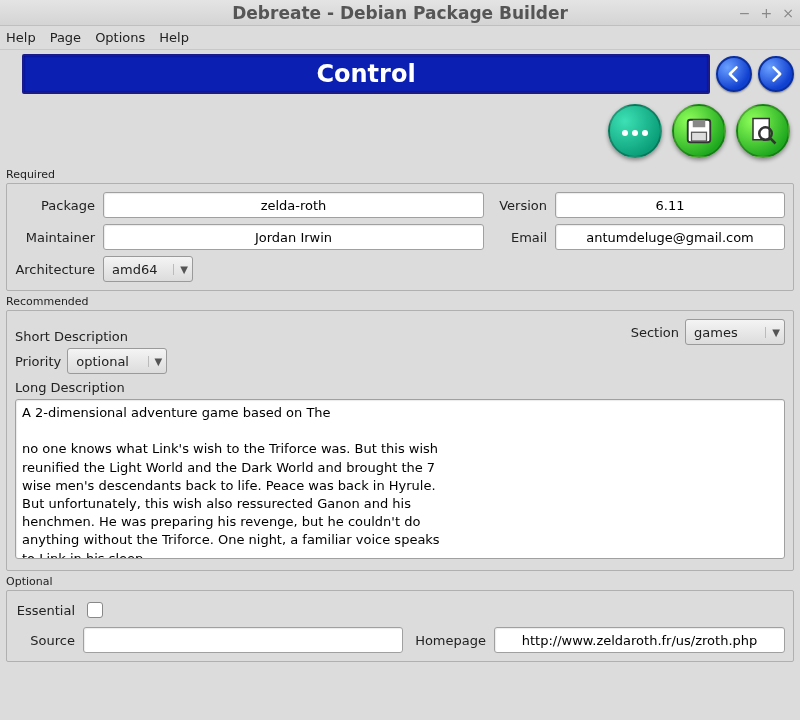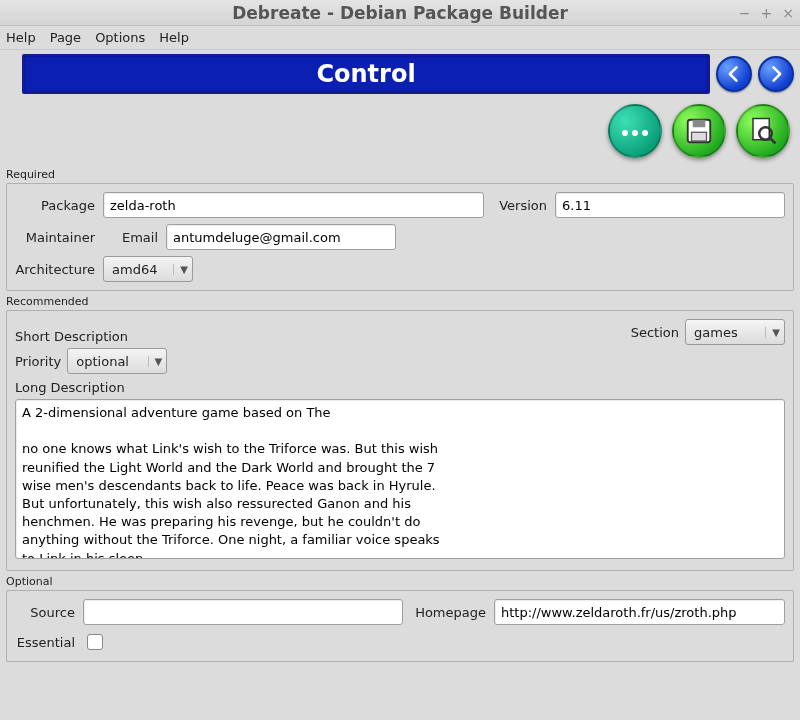--- a/index.html
+++ b/index.html
@@ -128,21 +128,21 @@
   .opt .lbl.c3 { width: 75px; }
   input[type=text], textarea {
     background: #fff;
     border: 1px solid #a0a0a0;
     border-radius: 3px;
     padding: 4px 6px;
     font-family: inherit;
     font-size: 13px;
     box-shadow: inset 1px 1px 1px rgba(0,0,0,0.08);
   }
-  input[type=text] { height: 26px; }
+  input[type=text] { height: 26px; text-align: center; }
   .grow { flex: 1; }
   .select {
     display: inline-flex;
     align-items: center;
     background: linear-gradient(#f4f4f4,#dcdcdc);
     border: 1px solid #9a9a9a;
     border-radius: 3px;
     height: 26px;
     padding: 0 4px 0 8px;
     cursor: pointer;
@@ -227,20 +227,21 @@
 <div class="section-label">Required</div>
 <div class="group req">
   <div class="row">
     <div class="lbl c1">Package</div>
     <input type="text" class="grow" value="zelda-roth" style="">
     <div class="lbl c3">Version</div>
     <input type="text" style="width: 230px;" value="6.11">
   </div>
   <div class="row">
     <div class="lbl c1">Maintainer</div>
+    <input type="text" class="grow" value="Jordan Irwin" style="">
     <div class="lbl c3">Email</div>
     <input type="text" style="width: 230px;" value="antumdeluge@gmail.com">
   </div>
   <div class="row">
     <div class="lbl c1">Architecture</div>
     <div class="select">
       <span>amd64</span>
       <span class="caret">▼</span>
     </div>
   </div>
@@ -275,22 +276,22 @@
 wise men's descendants back to life. Peace was back in Hyrule.
 But unfortunately, this wish also ressurected Ganon and his
 henchmen. He was preparing his revenge, but he couldn't do
 anything without the Triforce. One night, a familiar voice speaks
 to Link in his sleep...</textarea>
 </div>
 
 <div class="section-label">Optional</div>
 <div class="group opt">
   <div class="row">
+    <div class="lbl c1">Essential</div>
+    <input type="checkbox" style="">
+  </div>
+  <div class="row">
     <div class="lbl c1">Source</div>
     <input type="text" style="width: 320px;" value="">
     <div class="lbl c3">Homepage</div>
     <input type="text" class="grow" value="http://www.zeldaroth.fr/us/zroth.php" style="">
   </div>
-  <div class="row">
-    <div class="lbl c1">Essential</div>
-    <input type="checkbox" style="">
-  </div>
 </div>
 
 </body></html>

